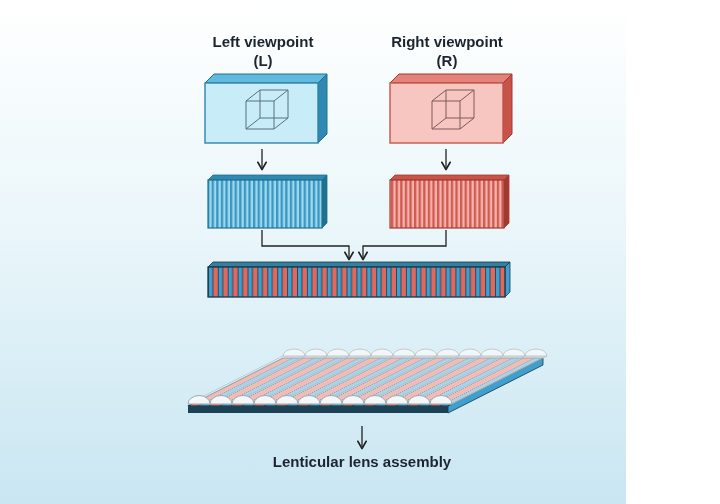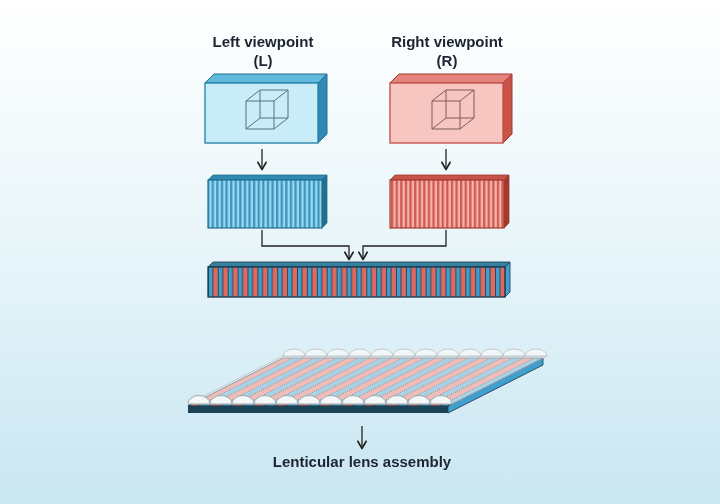--- a/index.html
+++ b/index.html
@@ -1,17 +1,17 @@
 <!DOCTYPE html>
 <html><head>
 <meta charset="utf-8">
 <style>
   html,body{margin:0;padding:0;}
   .stage{
-    width:720px;height:504px;position:relative;overflow:hidden;
+    width:626px;height:504px;position:relative;overflow:hidden;
     font-family:"Liberation Sans",sans-serif;
   }
   svg{display:block;}
   text{
     font-family:"Liberation Sans",sans-serif;
     fill:#1c2430;
   }
   .title-text{font-size:15px;font-weight:700;}
   .caption-text{font-size:15px;font-weight:600;}
 </style>

